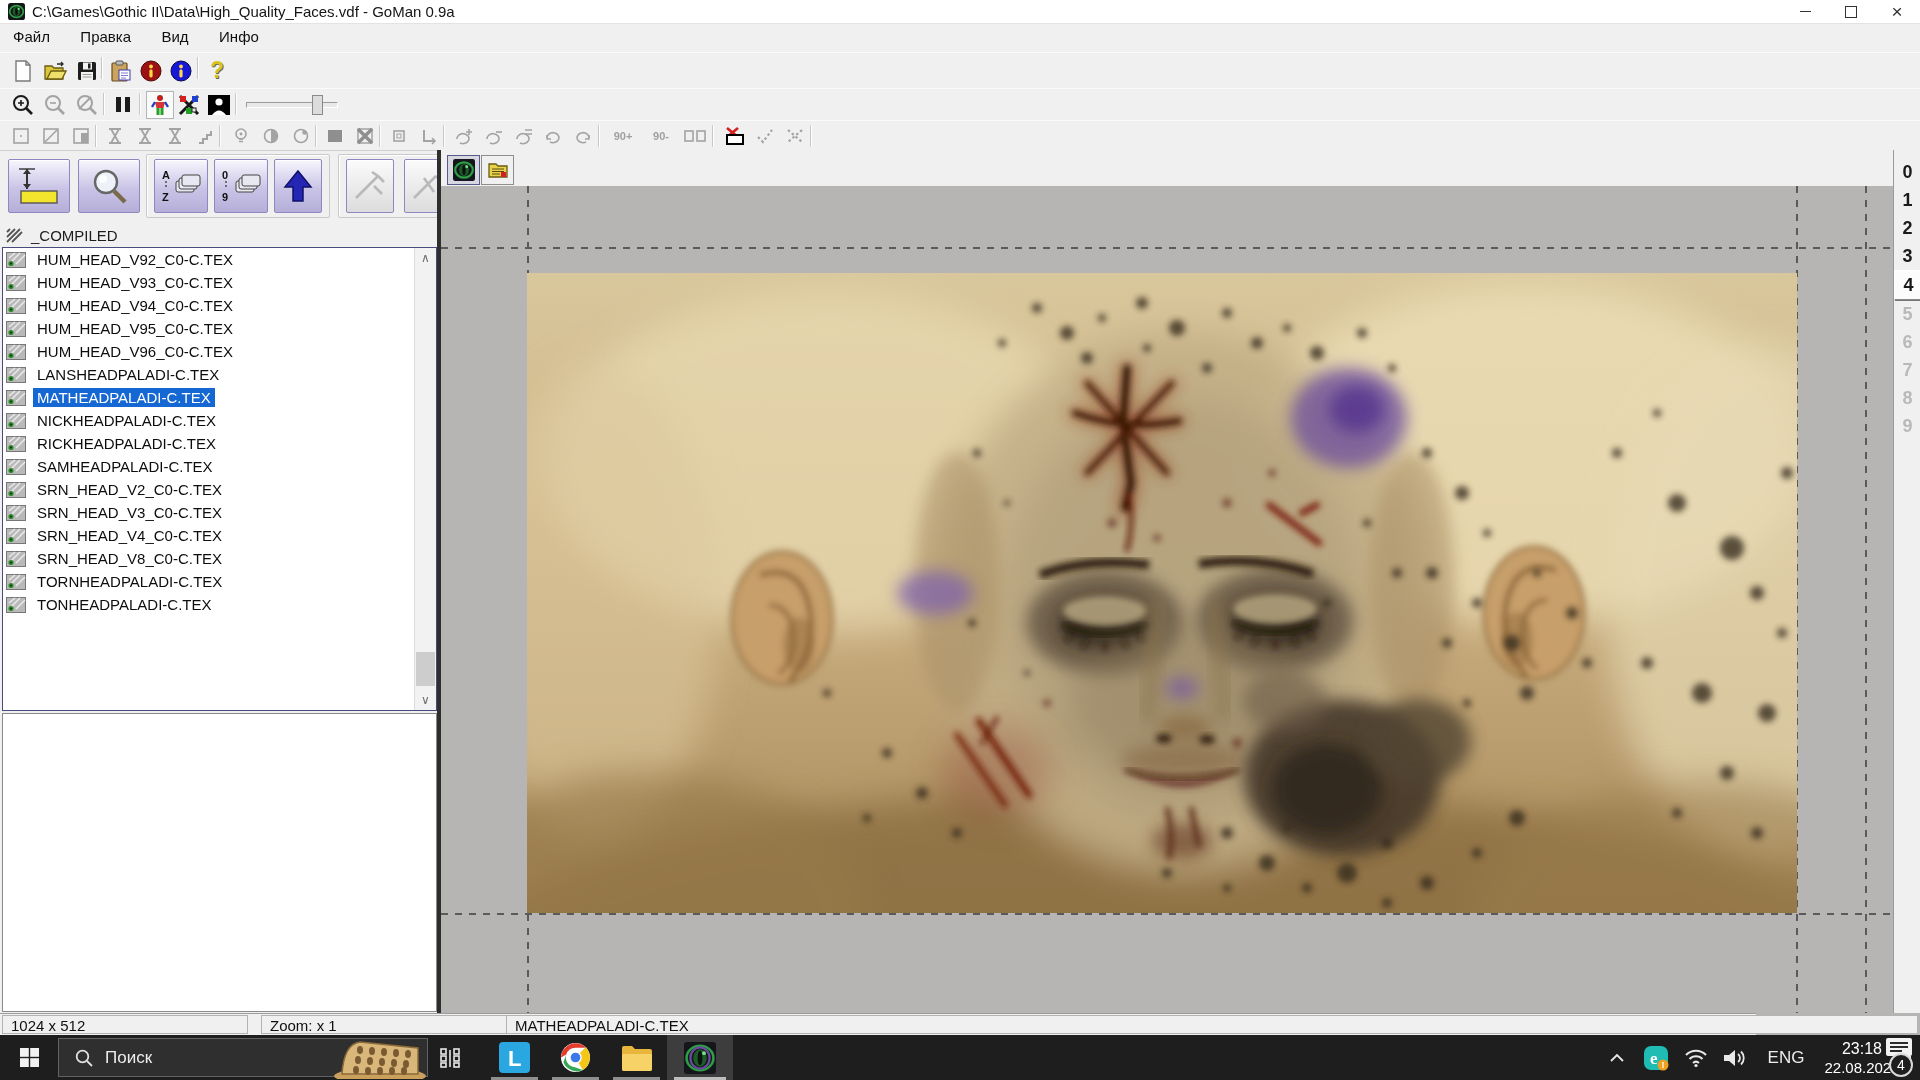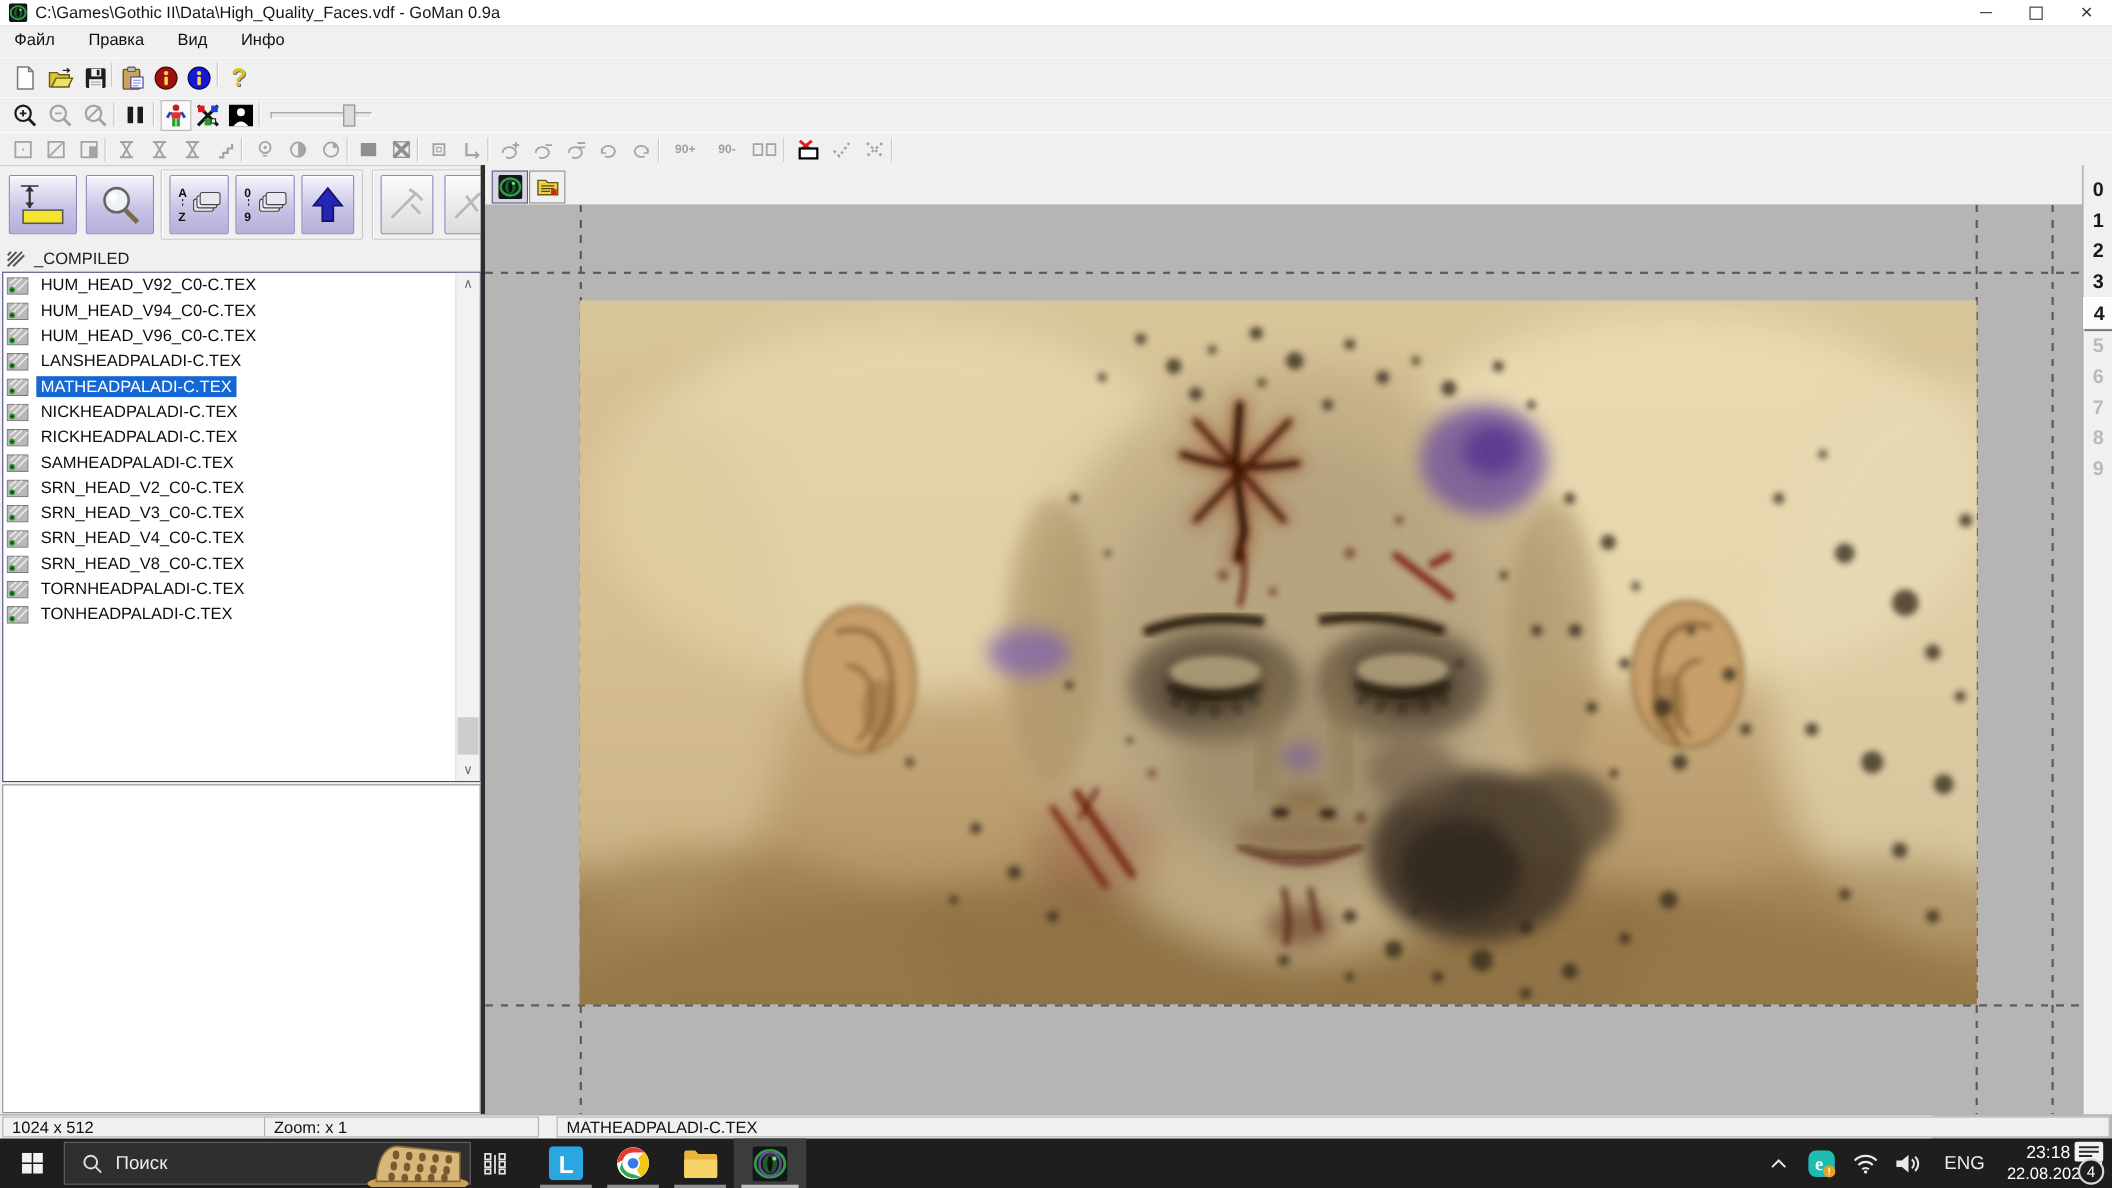--- a/index.html
+++ b/index.html
@@ -423,21 +423,43 @@
         </div>
         <div class="frow">
           <span class="fic">
             <svg width="20" height="16" viewBox="0 0 20 16">
               <rect x="0.5" y="0.5" width="19" height="15" fill="#b9b9b9" stroke="#777"></rect>
               <path d="M3 6 L9 1 M6 9 L14 1 M10 12 L19 3" stroke="#e8e8e8" stroke-width="1.6" fill="none"></path>
               <circle cx="5" cy="11.5" r="2.6" fill="#2f8f2f"></circle>
               <circle cx="5" cy="11.5" r="1.1" fill="#0a3a0a"></circle>
             </svg>
           </span>
+          <span class="flab">HUM_HEAD_V93_C0-C.TEX</span>
+        </div>
+        <div class="frow">
+          <span class="fic">
+            <svg width="20" height="16" viewBox="0 0 20 16">
+              <rect x="0.5" y="0.5" width="19" height="15" fill="#b9b9b9" stroke="#777"></rect>
+              <path d="M3 6 L9 1 M6 9 L14 1 M10 12 L19 3" stroke="#e8e8e8" stroke-width="1.6" fill="none"></path>
+              <circle cx="5" cy="11.5" r="2.6" fill="#2f8f2f"></circle>
+              <circle cx="5" cy="11.5" r="1.1" fill="#0a3a0a"></circle>
+            </svg>
+          </span>
           <span class="flab">HUM_HEAD_V94_C0-C.TEX</span>
+        </div>
+        <div class="frow">
+          <span class="fic">
+            <svg width="20" height="16" viewBox="0 0 20 16">
+              <rect x="0.5" y="0.5" width="19" height="15" fill="#b9b9b9" stroke="#777"></rect>
+              <path d="M3 6 L9 1 M6 9 L14 1 M10 12 L19 3" stroke="#e8e8e8" stroke-width="1.6" fill="none"></path>
+              <circle cx="5" cy="11.5" r="2.6" fill="#2f8f2f"></circle>
+              <circle cx="5" cy="11.5" r="1.1" fill="#0a3a0a"></circle>
+            </svg>
+          </span>
+          <span class="flab">HUM_HEAD_V95_C0-C.TEX</span>
         </div>
         <div class="frow">
           <span class="fic">
             <svg width="20" height="16" viewBox="0 0 20 16">
               <rect x="0.5" y="0.5" width="19" height="15" fill="#b9b9b9" stroke="#777"></rect>
               <path d="M3 6 L9 1 M6 9 L14 1 M10 12 L19 3" stroke="#e8e8e8" stroke-width="1.6" fill="none"></path>
               <circle cx="5" cy="11.5" r="2.6" fill="#2f8f2f"></circle>
               <circle cx="5" cy="11.5" r="1.1" fill="#0a3a0a"></circle>
             </svg>
           </span>
@@ -795,21 +817,21 @@
       <div class="mip mipd">5</div>
       <div class="mip mipd">6</div>
       <div class="mip mipd">7</div>
       <div class="mip mipd">8</div>
       <div class="mip mipd">9</div>
     </div>
 </div>
 
 <div class="statusbar">
   <div class="seg" style="left:2px;width:246px">1024 x 512</div>
-  <div class="seg" style="left:240px;width:250px">Zoom: x 1</div>
+  <div class="seg" style="left:261px;width:250px">Zoom: x 1</div>
   <div class="seg" style="left:506px;width:1412px">MATHEADPALADI-C.TEX</div>
 </div>
 
 <div class="taskbar">
   <div class="startbtn">
     <svg width="19" height="19" viewBox="0 0 19 19">
         <rect x="0" y="0" width="8.8" height="8.8" fill="#f2f2f2"></rect>
         <rect x="10.2" y="0" width="8.8" height="8.8" fill="#f2f2f2"></rect>
         <rect x="0" y="10.2" width="8.8" height="8.8" fill="#f2f2f2"></rect>
         <rect x="10.2" y="10.2" width="8.8" height="8.8" fill="#f2f2f2"></rect>

